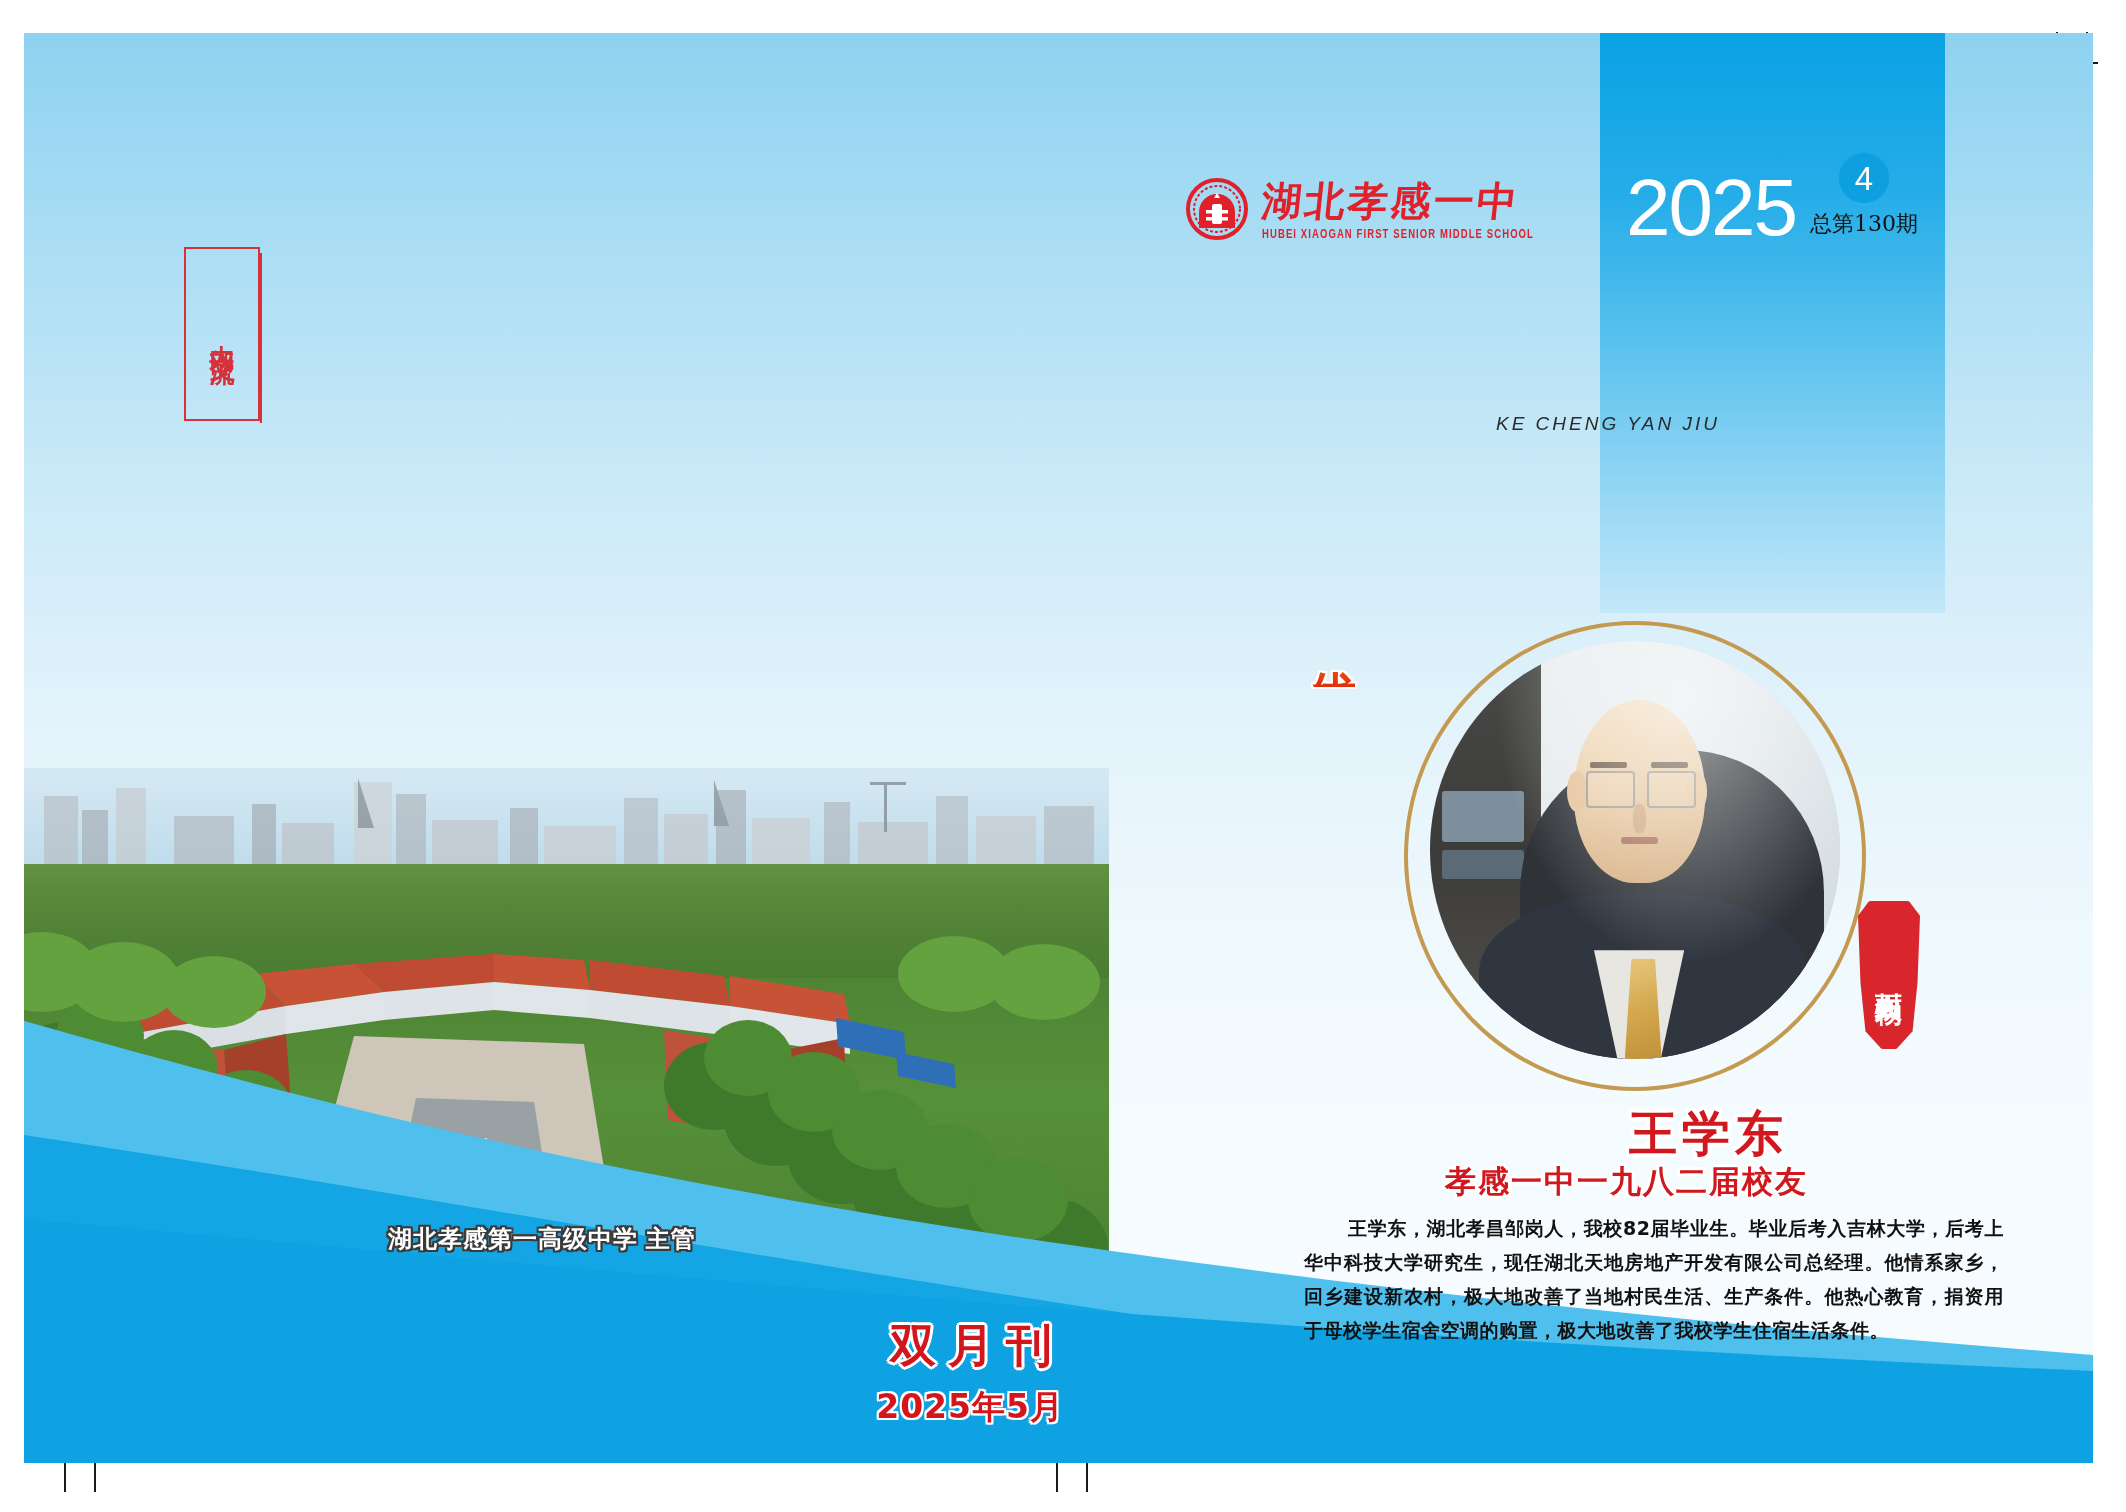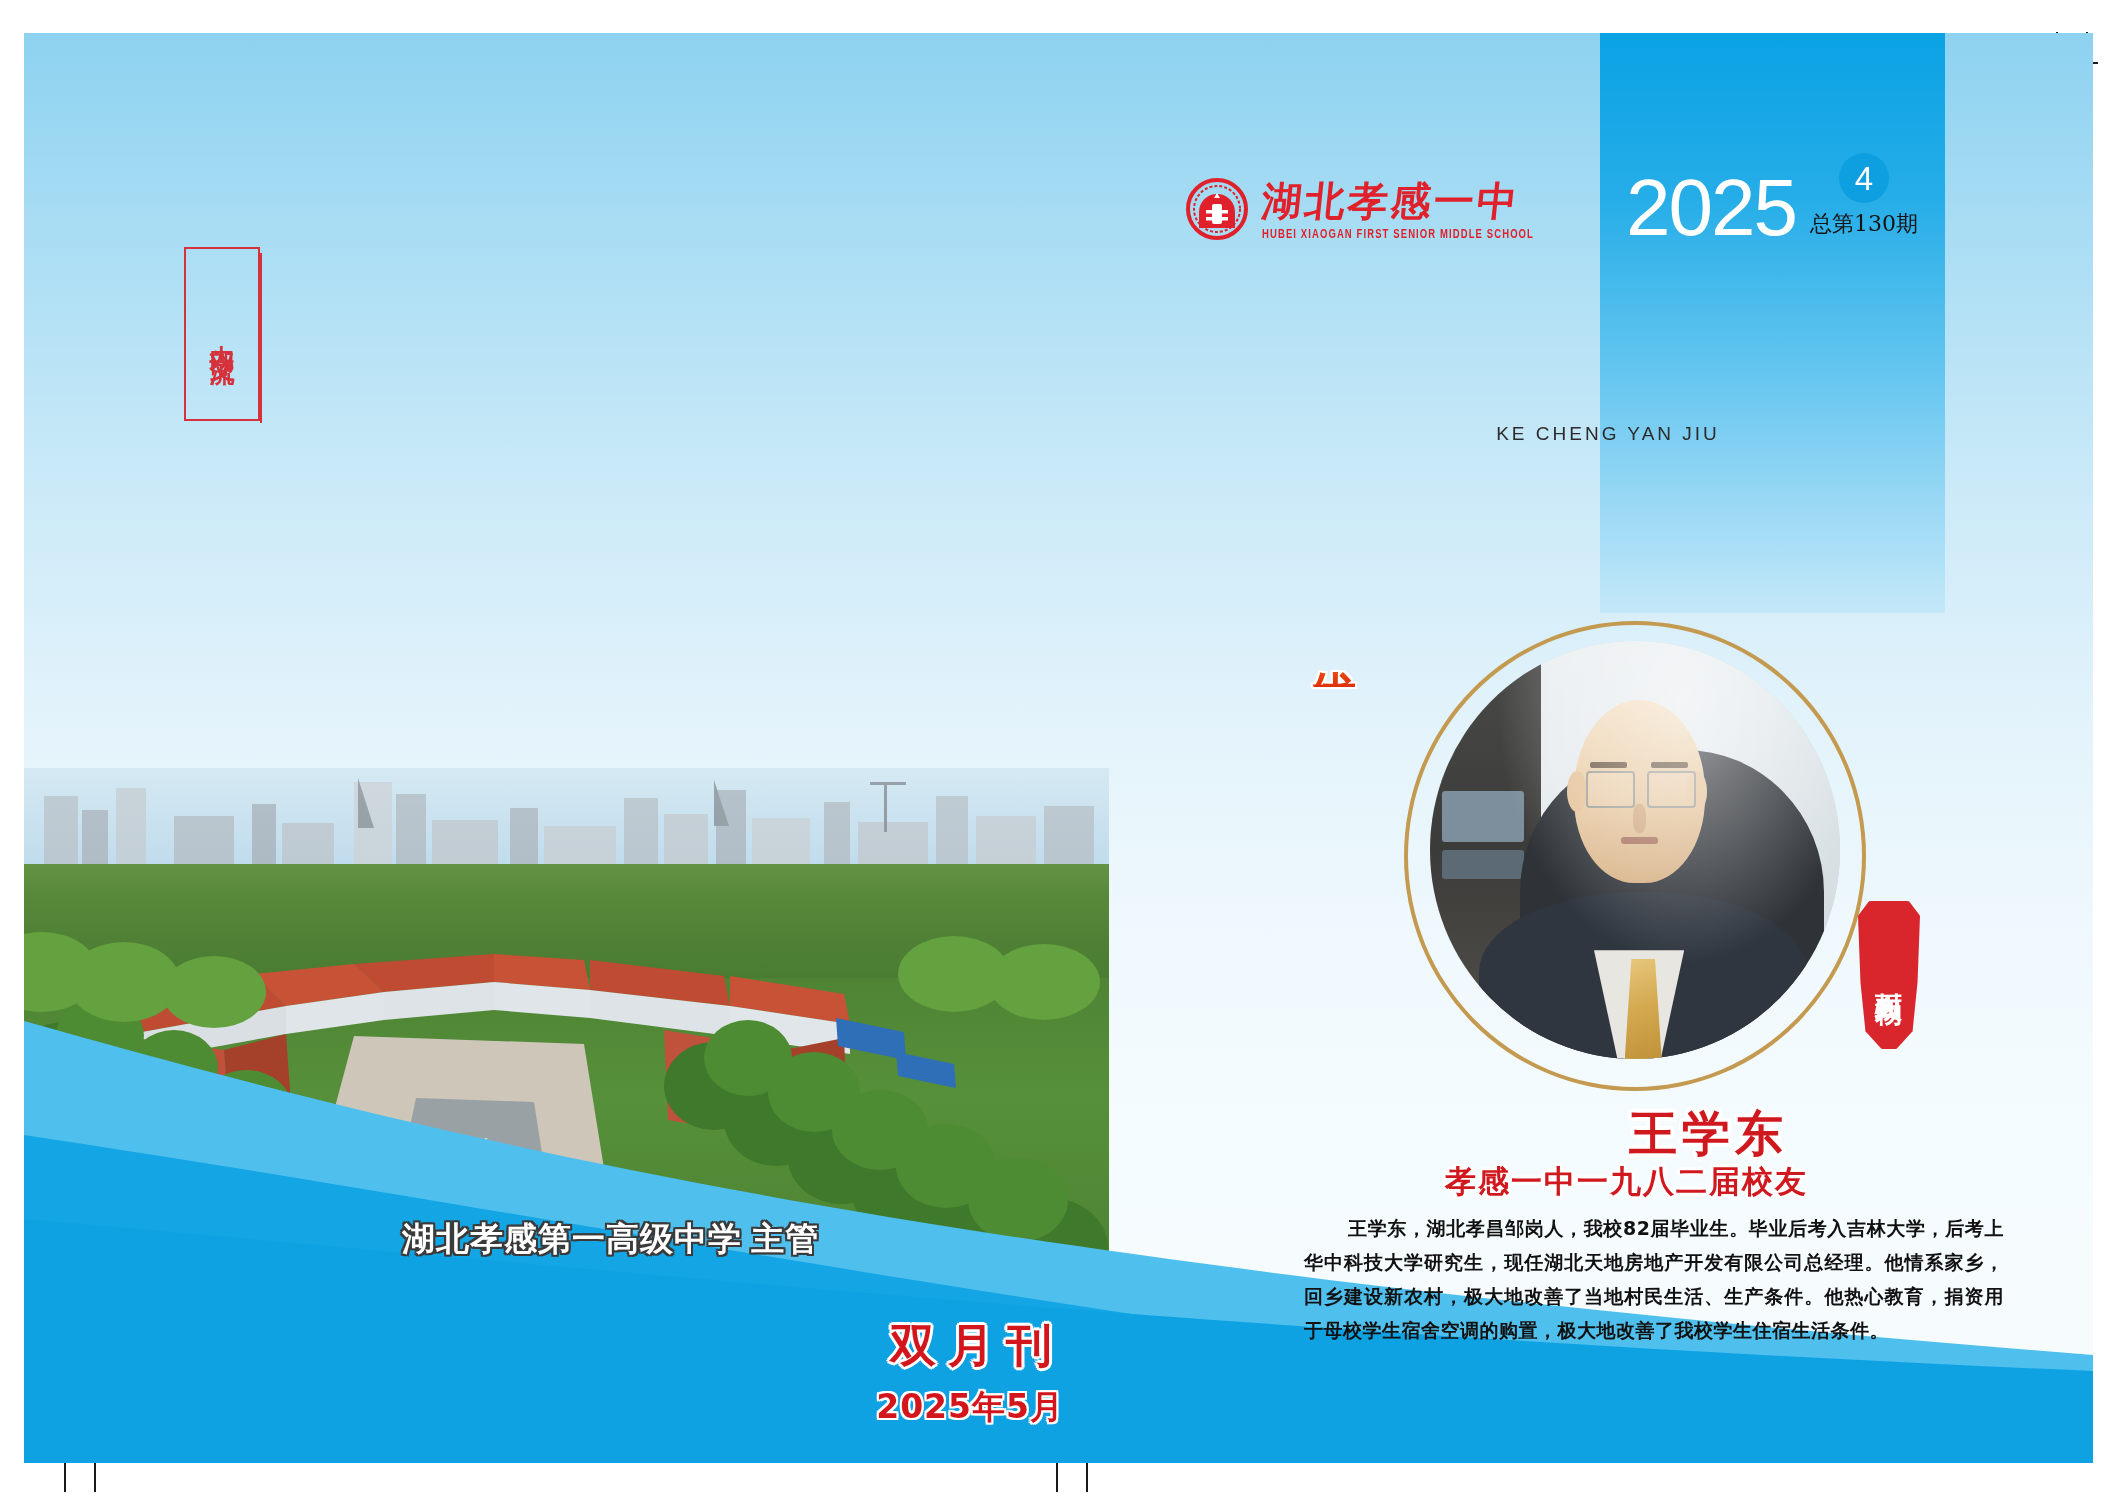--- a/index.html
+++ b/index.html
@@ -78,22 +78,22 @@
   
   #title-block{position:absolute;left:1304px;top:370px;width:560px;text-align:center;}
   #title-cn{
     color:#c8161d;font-size:86px;font-weight:700;letter-spacing:22px;
     font-family:"DejaVu Sans",sans-serif;line-height:1.05;
     text-shadow:
       -3px -3px 0 #fff,  3px -3px 0 #fff, -3px 3px 0 #fff, 3px 3px 0 #fff,
       -4px 0 0 #fff, 4px 0 0 #fff, 0 -4px 0 #fff, 0 4px 0 #fff;
     margin-left:18px;
   }
-  #title-py{color:#2b2b2b;font-size:19px;letter-spacing:3px;margin-top:20px;
-      font-family:"Liberation Sans",sans-serif;}
+  #title-py{color:#2b2b2b;font-size:19px;letter-spacing:3px;margin-top:10px;
+      font-family:"Liberation Sans",sans-serif;font-style:italic;}
 
   
   #alumni-vert{
     position:absolute;left:1277px;top:600px;
     writing-mode:vertical-rl;text-orientation:upright;
     font-family:"DejaVu Sans",sans-serif;font-weight:700;font-size:48px;letter-spacing:9px;
     background:linear-gradient(180deg,#f0a21a 0%,#ef7d14 38%,#e8450f 75%,#df2f0c 100%);
     -webkit-background-clip:text;background-clip:text;color:transparent;
     filter:drop-shadow(2px 0 0 #fff) drop-shadow(-2px 0 0 #fff) drop-shadow(0 2px 0 #fff) drop-shadow(0 -2px 0 #fff);
   }
@@ -158,22 +158,22 @@
 
   
   #bio{
     position:absolute;left:1280px;top:1178px;width:700px;
     color:#111111;font-family:"DejaVu Sans",sans-serif;font-weight:700;
     font-size:19px;line-height:34px;letter-spacing:.5px;text-align:justify;text-indent:44px;
   }
 
   
   #publisher{
-    position:absolute;left:378px;top:1184px;
-    color:#ffffff;font-family:Liberation Serif, serif;font-weight:700;font-size:33px;
+    position:absolute;left:364px;top:1184px;
+    color:#ffffff;font-family:Liberation Sans, sans-serif;font-weight:700;font-size:24px;
     line-height:44px;letter-spacing:1px;
     text-shadow:-2px -2px 0 #3a3a3a,2px -2px 0 #3a3a3a,-2px 2px 0 #3a3a3a,2px 2px 0 #3a3a3a,
                 0 -2px 0 #3a3a3a,0 2px 0 #3a3a3a,-2px 0 0 #3a3a3a,2px 0 0 #3a3a3a;
   }
 
   
   #periodicity{position:absolute;left:770px;top:1282px;width:270px;text-align:right;}
   #period-title{color:#d3151c;font-family:"DejaVu Sans",sans-serif;font-weight:700;font-size:46px;letter-spacing:12px;
       text-shadow:-2px -2px 0 #fff,2px -2px 0 #fff,-2px 2px 0 #fff,2px 2px 0 #fff,
                   0 -3px 0 #fff,0 3px 0 #fff,-3px 0 0 #fff,3px 0 0 #fff;}

